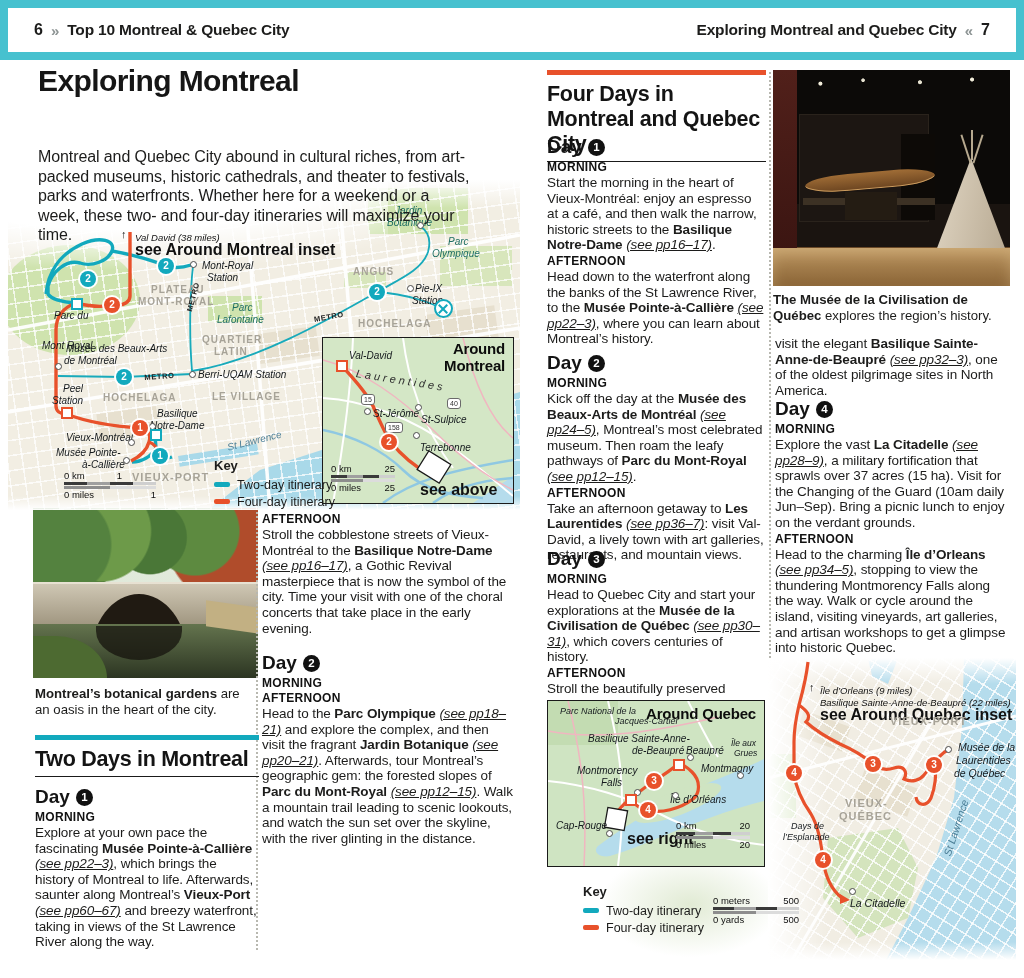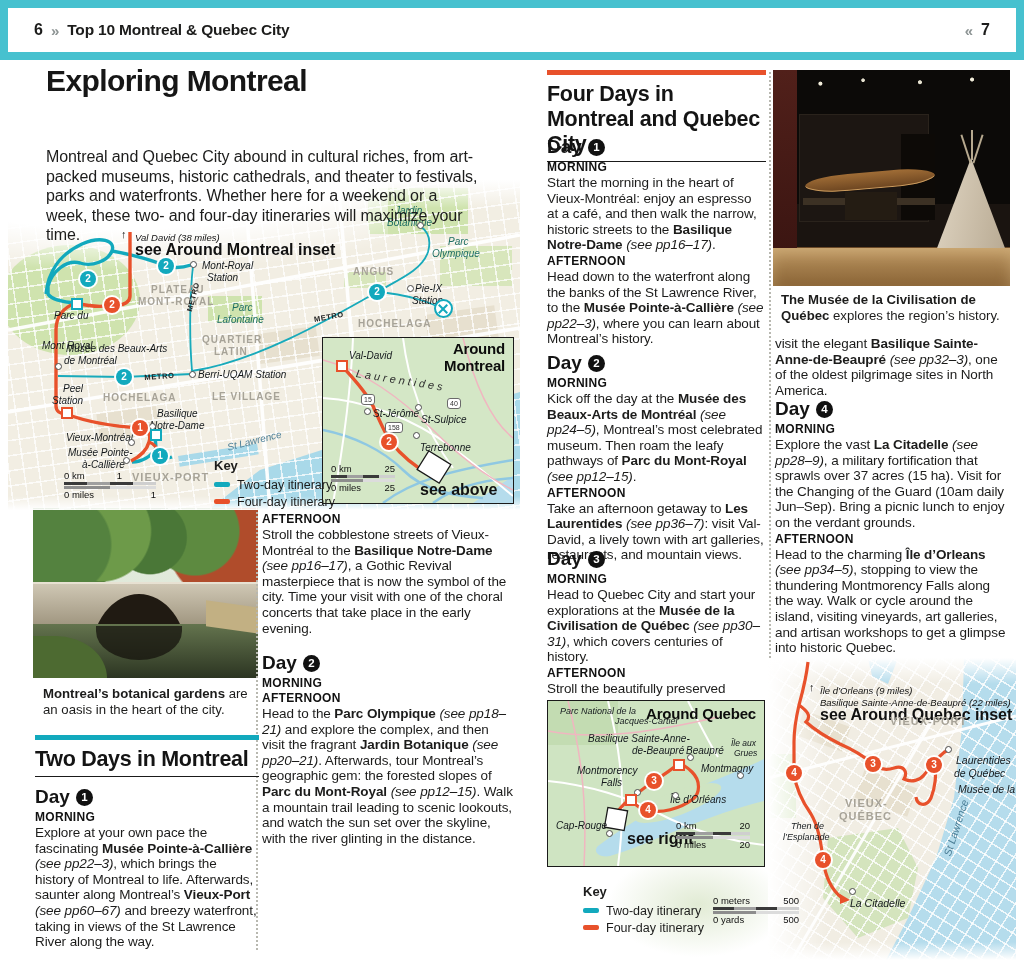--- a/index.html
+++ b/index.html
@@ -1,38 +1,38 @@
 <!DOCTYPE html>
 <html><head>
 <meta charset="utf-8">
 <style>
   html,body{margin:0;padding:0;}
   body{width:1024px;height:978px;position:relative;background:#fff;
        font-family:"Liberation Sans", sans-serif;color:#1c1c1b;overflow:hidden;}
-  .abs{position:absolute;margin-left:8px;}
+  .abs{position:absolute;}
   
   .frame{position:absolute;background:#46c1cf;}
   .header-strip{position:absolute;left:8px;right:8px;top:8px;height:44px;background:#fff;
     display:flex;justify-content:space-between;align-items:center;padding:0 26px;box-sizing:border-box;}
   .hgrp{display:flex;align-items:center;gap:8px;}
   .hnum{font-weight:700;font-size:16px;}
   .hsep{color:#8d9494;font-weight:700;font-size:15px;}
   .htitle{font-weight:700;font-size:15.5px;letter-spacing:-0.2px;}
   
   .h1{font-size:30px;font-weight:700;line-height:33px;letter-spacing:-0.6px;color:#161616;}
   .intro{font-size:16px;line-height:19.5px;letter-spacing:-0.1px;font-weight:500;z-index:20;}
   .sech{font-size:21.5px;font-weight:700;letter-spacing:-0.3px;line-height:25px;color:#141414;}
   .secbar{height:5px;margin-bottom:7px;}
   .secrule{height:0;border-bottom:1.6px solid #1a1a1a;margin-top:4px;}
   .dayh{font-size:19px;font-weight:700;margin:0 0 2px 0;color:#141414;}
   .daynum{display:inline-block;width:17px;height:17px;border-radius:50%;background:#111;color:#fff;
           font-size:11.5px;font-weight:700;text-align:center;line-height:17px;margin-left:6px;vertical-align:2px;}
   .tod{font-size:12px;font-weight:800;letter-spacing:0.3px;line-height:15px;color:#111;}
   .bp{font-size:13.5px;line-height:15.6px;letter-spacing:-0.1px;margin:0 0 1px 0;}
-  .bp .b{font-weight:700;} .bp .i{font-style:italic;}
+  .bp .b{font-weight:700;} .bp .i{font-style:italic;text-decoration:underline;}
   .cap{font-size:13.2px;line-height:16px;}
   .cap .b{font-weight:700;}
   .col{position:absolute;z-index:20;}
   .divider{position:absolute;width:0;border-left:2px dotted #b8b8b0;z-index:1;}
   
   .map{position:absolute;overflow:hidden;}
   .map svg{position:absolute;left:0;top:0;}
   .ml{position:absolute;font-size:10px;white-space:nowrap;color:#111;transform-origin:left top;z-index:12;line-height:11px;}
   .poi{font-style:italic;color:#14191d;}
   .area{font-weight:700;color:#a7a398;letter-spacing:1px;font-size:10px;}
@@ -114,20 +114,21 @@
 <div class="frame" style="left:0;top:0;width:1024px;height:8px;"></div>
 <div class="frame" style="left:0;top:8px;width:8px;height:52px;"></div>
 <div class="frame" style="left:1016px;top:8px;width:8px;height:52px;"></div>
 <div class="header-strip">
   <div class="hgrp">
     <span class="hnum">6</span>
     <span class="hsep">»</span>
     <span class="htitle">Top 10 Montreal &amp; Quebec City</span>
   </div>
   <div class="hgrp">
+    <span class="htitle">Exploring Montreal and Quebec City</span>
     <span class="hsep">«</span>
     <span class="hnum">7</span>
   </div>
 </div>
 <div class="frame" style="left:0;top:52px;width:1024px;height:8px;"></div>
 
 <div class="abs h1 col" style="left:38px;top:64px;">
   <span style="display:block">Exploring Montreal</span>
 </div>
 <div class="abs intro col" style="left:38px;top:147px;width:432px;">Montreal and Quebec City abound in cultural riches, from art-packed museums, historic cathedrals, and theater to festivals, parks and waterfronts. Whether here for a weekend or a week, these two- and four-day itineraries will maximize your time.</div>
@@ -205,21 +206,21 @@
       <span class="ml poi" style="left: 56px; top: 175px;">de Montréal</span>
       <span class="ml poi" style="left: 190px; top: 189px;">Berri-UQAM Station</span>
       <span class="ml metro" style="left: 136px; top: 192px; transform: rotate(-4deg);">METRO</span>
       <span class="ml poi" style="left: 55px; top: 203px;">Peel</span>
       <span class="ml poi" style="left: 44px; top: 215px;">Station</span>
       <span class="ml area" style="left: 95px; top: 212px;">HOCHELAGA</span>
       <span class="ml area" style="left: 204px; top: 211px;">LE VILLAGE</span>
       <span class="ml poi" style="left: 149px; top: 228px;">Basilique</span>
       <span class="ml poi" style="left: 142px; top: 240px;">Notre-Dame</span>
       <span class="ml poi" style="left: 58px; top: 252px;">Vieux-Montréal</span>
-      <span class="ml poi" style="left: 60px; top: 267px;">Musée Pointe-</span>
+      <span class="ml poi" style="left: 48px; top: 267px;">Musée Pointe-</span>
       <span class="ml poi" style="left: 74px; top: 279px;">à-Callière</span>
       <span class="ml area" style="left: 124px; top: 292px; font-size: 11px;">VIEUX-PORT</span>
       <span class="ml water" style="left: 218px; top: 262px; transform: rotate(-14deg);">St Lawrence</span>
     </div>
   <div>
       <div class="ring" style="left: 182px; top: 81px;"></div>
       <div class="ring" style="left: 181px; top: 191px;"></div>
       <div class="ring" style="left: 47px; top: 183px;"></div>
       <div class="ring" style="left: 409px; top: 42px;"></div>
       <div class="ring" style="left: 120px; top: 259px;"></div>
@@ -524,26 +525,26 @@
   <svg width="248" height="302" viewBox="0 0 248 302" style="z-index:6;">
     <path d="M40,4 C38,22 34,36 31,47 C39,53 44,58 38,64 C48,73 60,80 72,86 C88,93 98,100 105,106 C112,112 120,112 126,110 C136,107 140,114 136,121 C144,125 152,122 156,117 C160,112 162,109 166,107 C170,99 174,95 180,92 M166,107 C169,116 167,130 163,140 C158,150 149,147 148,139 M31,47 C28,60 26,72 26,84 L26,115 C28,132 36,146 43,156 C49,166 53,182 55,202 C58,222 66,234 74,240" stroke="#e8512b" stroke-width="3.2" fill="none"></path>
     <polygon points="72,236 82,242 72,246" fill="#e8512b"></polygon>
   </svg>
   <div>
       <span class="ml note-arrow" style="left: 41px; top: 24px;">↑</span>
       <span class="ml note-i" style="left: 52px; top: 27px;">Île d’Orleans (9 miles)</span>
       <span class="ml note-i" style="left: 52px; top: 39px;">Basilique Sainte-Anne-de-Beaupré (22 miles)</span>
       <span class="ml note-b" style="left: 52px; top: 51px;">see Around Quebec inset</span>
       <span class="ml area" style="left: 122px; top: 58px; font-size: 11px;">VIEUX-PORT</span>
-      <span class="ml poi" style="left: 190px; top: 84px; font-size: 10.5px; margin-top: 42px;">Musée de la</span>
+      <span class="ml poi" style="left: 190px; top: 84px; font-size: 10.5px;">Musée de la</span>
       <span class="ml poi" style="left: 188px; top: 97px; font-size: 10.5px;">Laurentides</span>
       <span class="ml poi" style="left: 186px; top: 110px; font-size: 10.5px;">de Québec</span>
       <span class="ml area" style="left: 77px; top: 140px; font-size: 11px;">VIEUX-</span>
       <span class="ml area" style="left: 71px; top: 153px; font-size: 11px;">QUÉBEC</span>
-      <span class="ml poi" style="left: 23px; top: 163px; font-size: 9px;">Then de</span>
+      <span class="ml poi" style="left: 23px; top: 163px; font-size: 9px;">Days de</span>
       <span class="ml poi" style="left: 15px; top: 174px; font-size: 9px;">l’Esplanade</span>
       <span class="ml water" style="left: 174px; top: 196px; font-size: 10.5px; transform: rotate(-72deg);">St Lawrence</span>
       <span class="ml poi" style="left: 82px; top: 240px; font-size: 10.5px;">La Citadelle</span>
     </div>
   <div>
       <div class="ring" style="left: 177px; top: 88px;"></div>
       <div class="ring" style="left: 81px; top: 230px;"></div>
     </div>
   <div>
       <div class="rmark mk-orange" style="left: 97px; top: 98px;">3</div>

